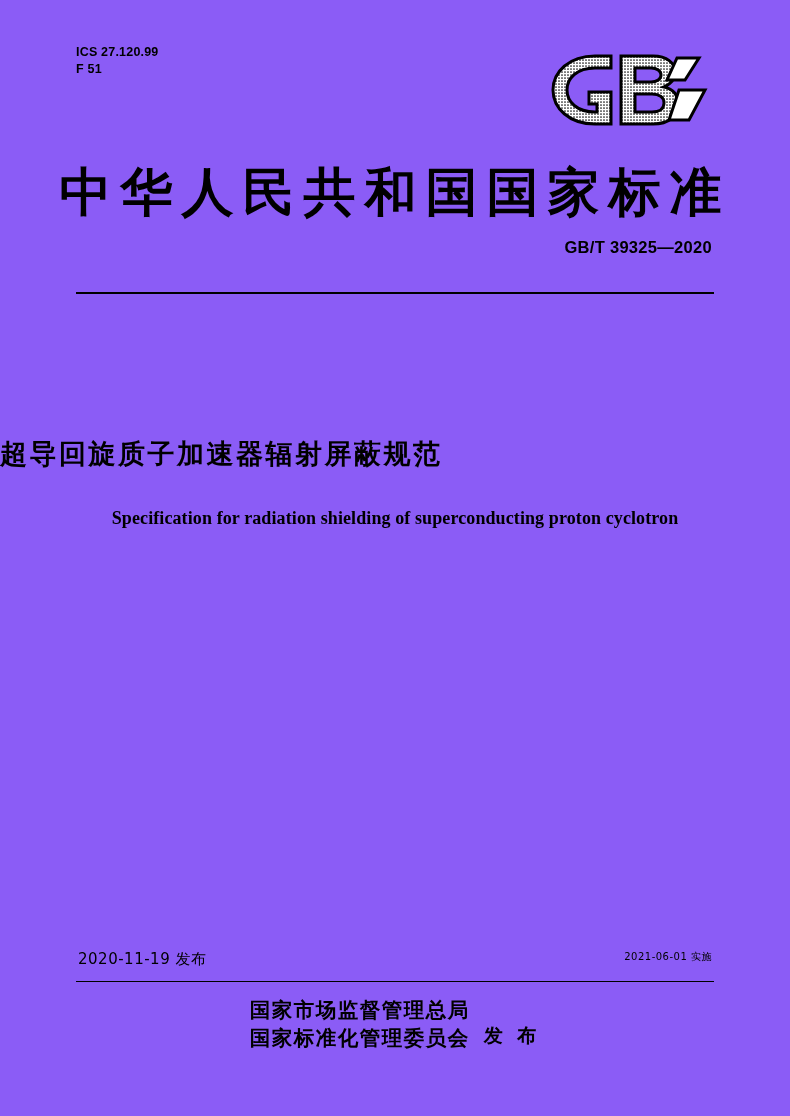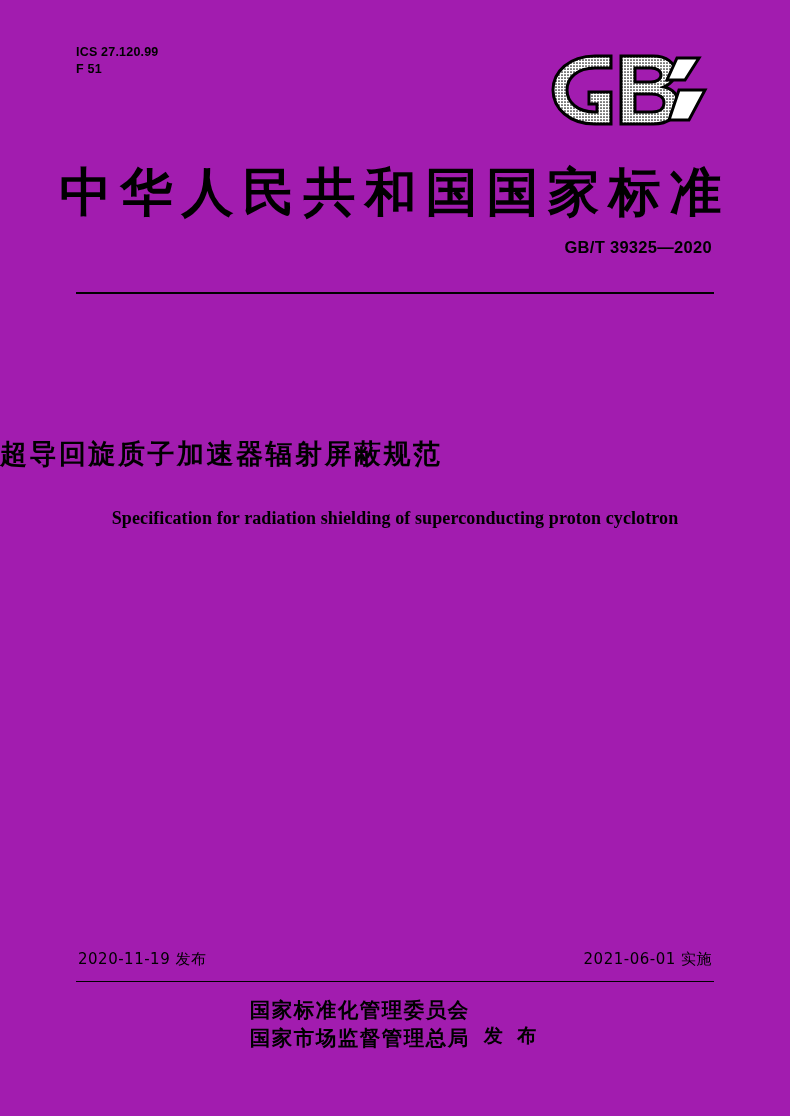--- a/index.html
+++ b/index.html
@@ -9,21 +9,21 @@
   }
   body {
     font-family: "Liberation Sans", sans-serif;
     color: #000000;
   }
   .page {
     position: relative;
     width: 790px;
     height: 1116px;
     margin: 0 auto;
-    background: #a21caf;
+    background: #8b5cf6;
     overflow: hidden;
   }
 
   
   .ics-block {
     position: absolute;
     left: 76px;
     top: 44px;
     font-family: "Liberation Sans", sans-serif;
     font-weight: bold;
@@ -117,21 +117,21 @@
     top: 0;
     font-family: "DejaVu Sans", sans-serif;
     font-size: 15px;
     letter-spacing: 0.5px;
   }
   .date-right {
     position: absolute;
     right: 2px;
     top: 0;
     font-family: "DejaVu Sans", sans-serif;
-    font-size: 15px;
+    font-size: 10px;
     letter-spacing: 0.5px;
   }
 
   
   .footer-rule {
     position: absolute;
     left: 76px;
     right: 76px;
     top: 981px;
     height: 0;
@@ -206,19 +206,19 @@
 
   <div class="dates-row">
     <div class="date-left">2020-11-19 发布</div>
     <div class="date-right">2021-06-01 实施</div>
   </div>
 
   <div class="footer-rule"></div>
 
   <div class="issuers">
     <div class="issuer-names">
+      <div>国家市场监督管理总局</div>
       <div>国家标准化管理委员会</div>
-      <div>国家市场监督管理总局</div>
     </div>
     <div class="issue-word">发 布</div>
   </div>
 
 </div>
 
 </body></html>

